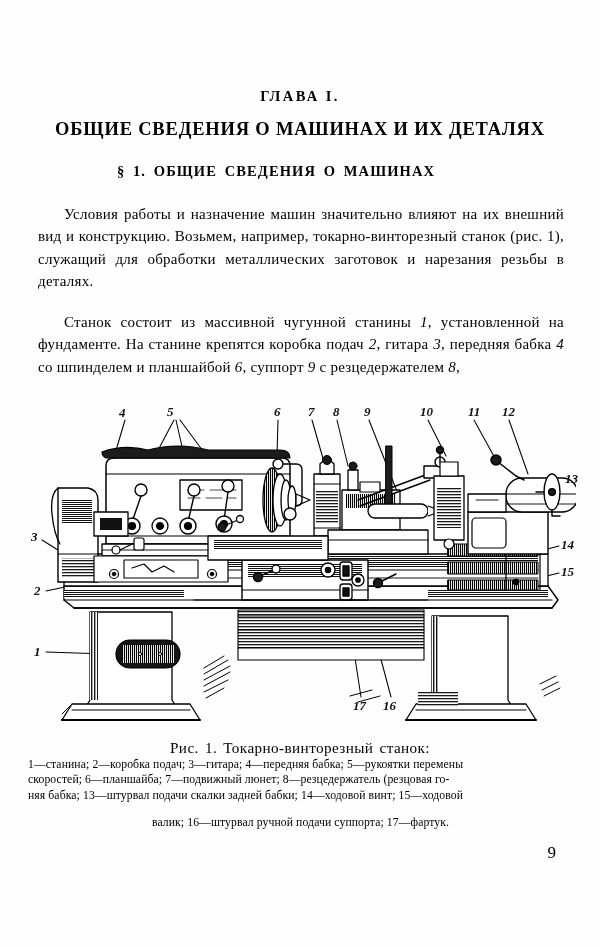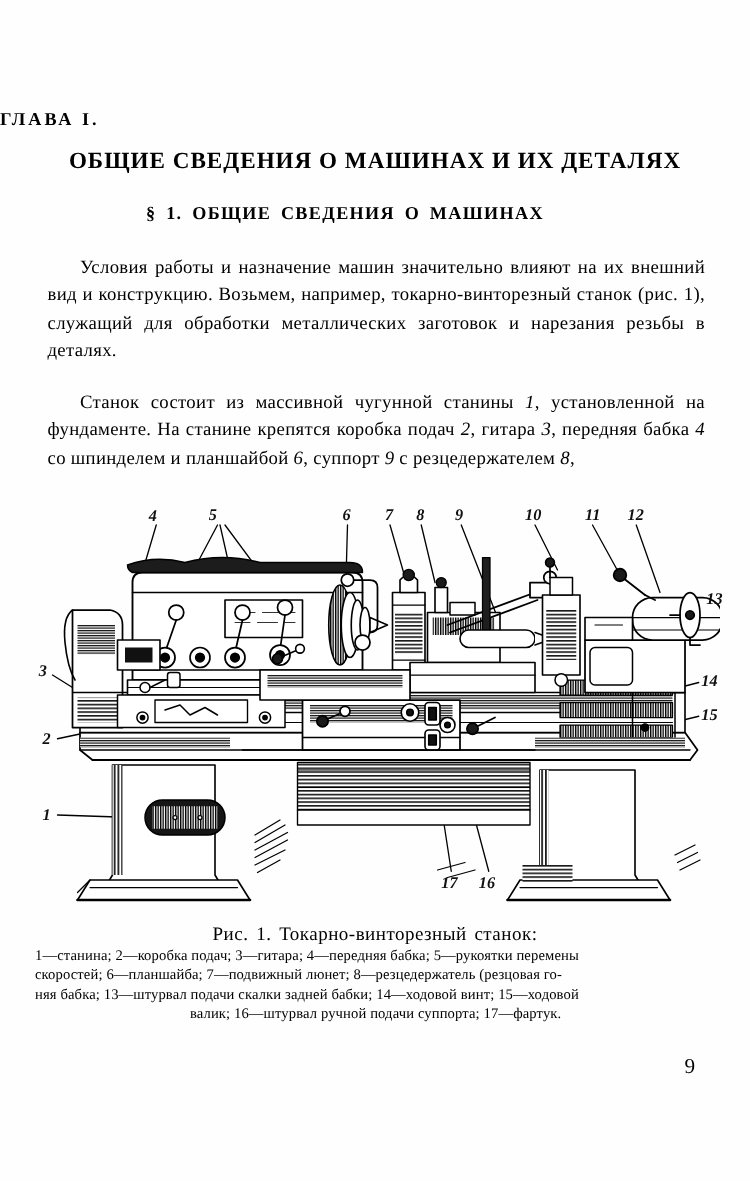--- a/index.html
+++ b/index.html
@@ -22,20 +22,21 @@
     inset: 0;
     background: #fefefe;
   }
 
   
   .chapter-label {
     position: absolute;
     top: 88px;
     left: 0;
     width: 600px;
+    text-align: center;
     font-size: 14.5px;
     font-weight: bold;
     letter-spacing: 2.4px;
     font-family: "Liberation Serif", "DejaVu Serif", serif;
   }
 
   .chapter-title {
     position: absolute;
     top: 119px;
     left: 0;
@@ -117,21 +118,21 @@
     top: 757px;
     left: 28px;
     width: 545px;
     font-size: 11.7px;
     line-height: 15.4px;
     text-align: justify;
     text-justify: inter-word;
     letter-spacing: 0.1px;
   }
   .caption-legend p { margin: 0; }
-  .caption-legend .last { text-align: center; }
+  .caption-legend .last { text-align: center; margin-top: 12px; }
 
   .page-number {
     position: absolute;
     top: 843px;
     right: 44px;
     font-size: 17px;
   }
 </style>
 </head>
 <body>

